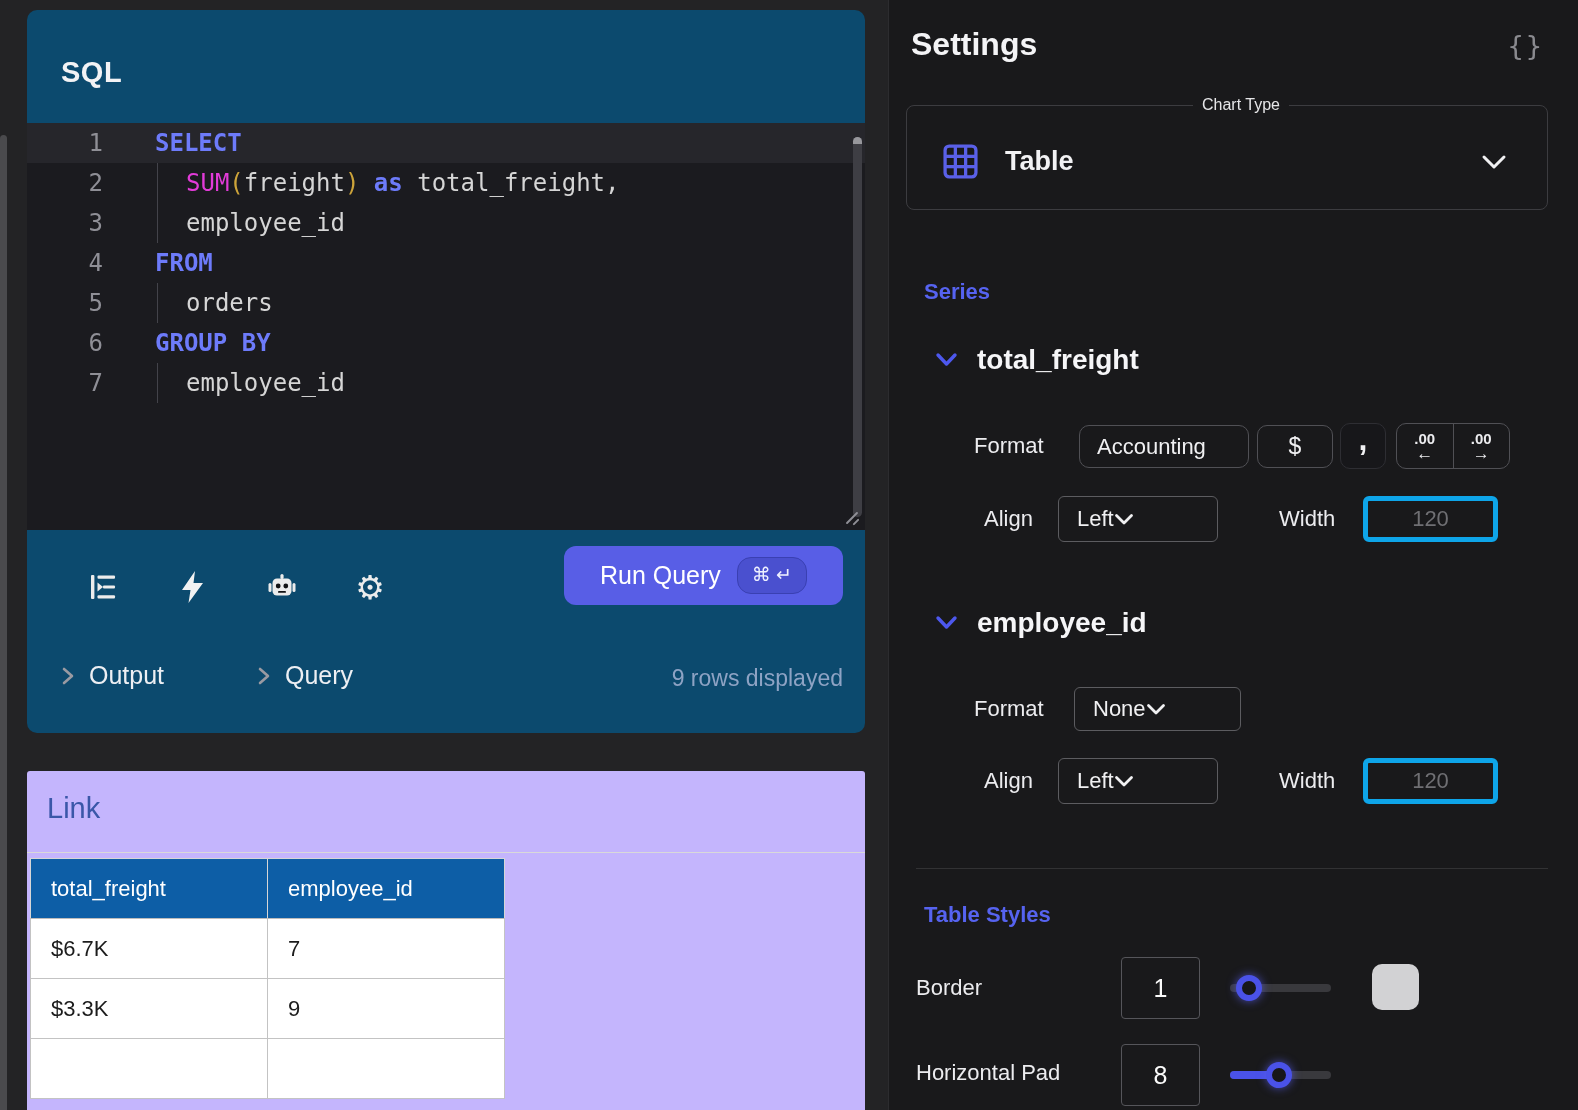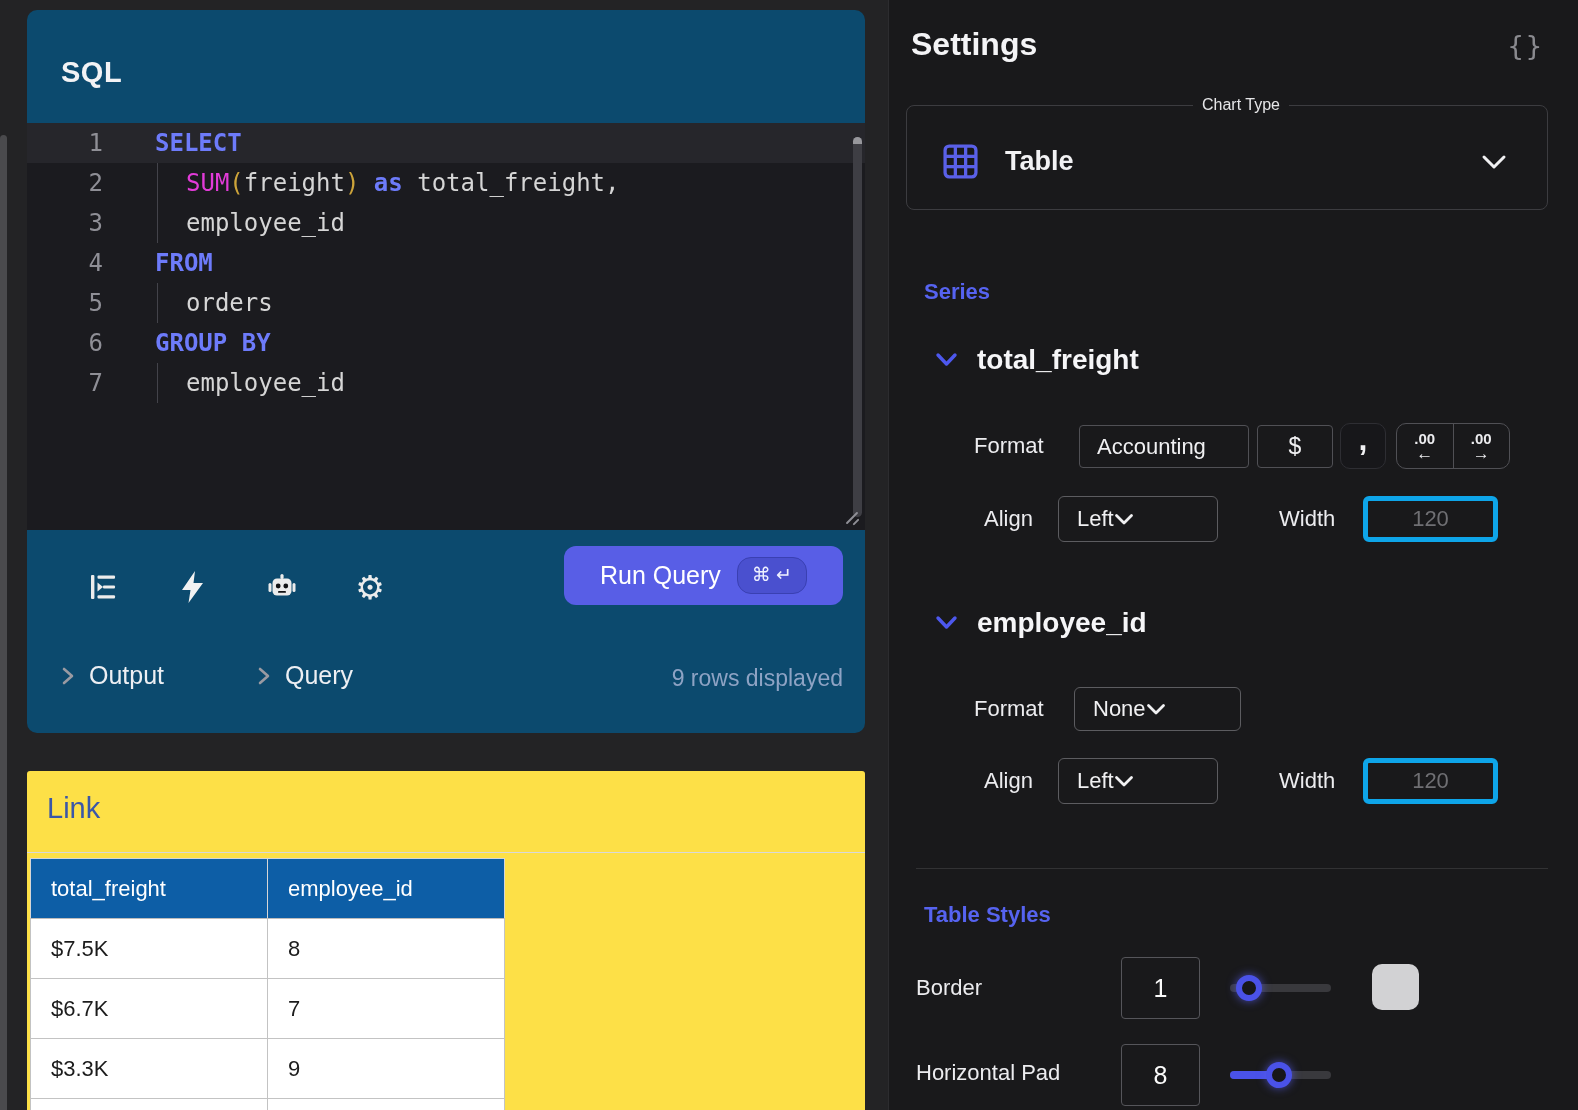--- a/index.html
+++ b/index.html
@@ -48,21 +48,21 @@
   .run-kbd { background:#4a50cf; border:1.5px solid #3a40b2; border-radius:14px; color:#eef0ff;
     font-size:19px; padding:4px 14px; line-height:1.4; }
 
   
   .tab { position:absolute; top:651px; display:flex; align-items:center; gap:14px; cursor:pointer; }
   .tab-output { left:33px; } .tab-query { left:229px; }
   .tab-label { color:#edeff3; font-size:25px; }
   .rows-status { position:absolute; right:22px; top:655px; color:#8ea3c4; font-size:23px; }
 
   
-  .result-card { position:absolute; left:27px; top:771px; width:838px; height:339px; background:#fde047;
+  .result-card { position:absolute; left:27px; top:771px; width:838px; height:339px; background:#c4b5fd;
     border-radius:3px 3px 0 0; overflow:hidden; }
   .result-title { position:absolute; left:20px; top:21px; font-size:29px; color:#3a57a8; }
   .result-divider { position:absolute; left:0; top:81px; width:838px; height:1px; background:#d9d9d9; }
 
   .rtable { position:absolute; left:3px; top:87px; border-collapse:collapse; table-layout:fixed;
     font-size:22px; }
   .rtable th { width:237px; height:60px; background:#0d5ea6; color:#ffffff; font-weight:400;
     text-align:left; padding-left:20px; border:1.5px solid #d6d6d6; border-bottom:1.5px solid #bcbcbc; }
   .rtable td { width:237px; height:60px; color:#1c1c1c; text-align:left; padding-left:20px;
     border:1.5px solid #c3c3c3; background:#fff; }
@@ -80,21 +80,21 @@
   .chart-type-row { display:flex; align-items:center; height:100%; padding:0 40px 0 35px; cursor:pointer; }
   .chart-type-value { font-size:27px; font-weight:600; color:#f2f2f4; margin-left:26px; flex:1; }
 
   .section-label { position:absolute; left:27px; font-size:22px; font-weight:bold; color:#5663f0;margin-left:8px; }
 
   .series-field-header { position:absolute; left:46px; display:flex; align-items:center; gap:19px; cursor:pointer; }
   .series-field-name { font-size:28px; font-weight:bold; color:#f6f6f8; }
 
   .fld-label { position:absolute; font-size:22px; color:#ececef; }
 
-  .btn-box { position:absolute; border:1px solid #505055; border-radius:4px; background:transparent;
+  .btn-box { position:absolute; border:1px solid #505055; border-radius:10px; background:transparent;
     color:#f0f0f2; display:flex; align-items:center; cursor:pointer; }
   .fmt-accounting { left:190px; width:170px; height:43px; padding-left:17px; font-size:22px; }
   .fmt-dollar { left:368px; width:76px; height:43px; justify-content:center; font-size:23px; }
   .fmt-comma { left:451px; width:46px; height:46px; background:#17171a; border:1px solid #2e2e33;
     border-radius:10px; justify-content:center; }
   .fmt-comma span { font-size:32px; font-weight:bold; transform:translateY(-7px); }
   .dec-group { position:absolute; left:507px; width:114px; height:46px; border:1px solid #505055;
     border-radius:10px; display:flex; overflow:hidden; }
   .dec-btn { flex:1; display:flex; flex-direction:column; align-items:center; justify-content:center;
     cursor:pointer; line-height:1; }
@@ -227,24 +227,20 @@
   <div class="result-title">Link</div>
   <div class="result-divider"></div>
   <table class="rtable">
     <thead>
       <tr>
         <th>total_freight</th>
         <th>employee_id</th>
       </tr>
     </thead>
     <tbody>
-      <tr>
-        <td>$7.5K</td>
-        <td>8</td>
-      </tr>
       <tr>
         <td>$6.7K</td>
         <td>7</td>
       </tr>
       <tr>
         <td>$3.3K</td>
         <td>9</td>
       </tr>
       <tr style="height:12px;">
         <td></td>

